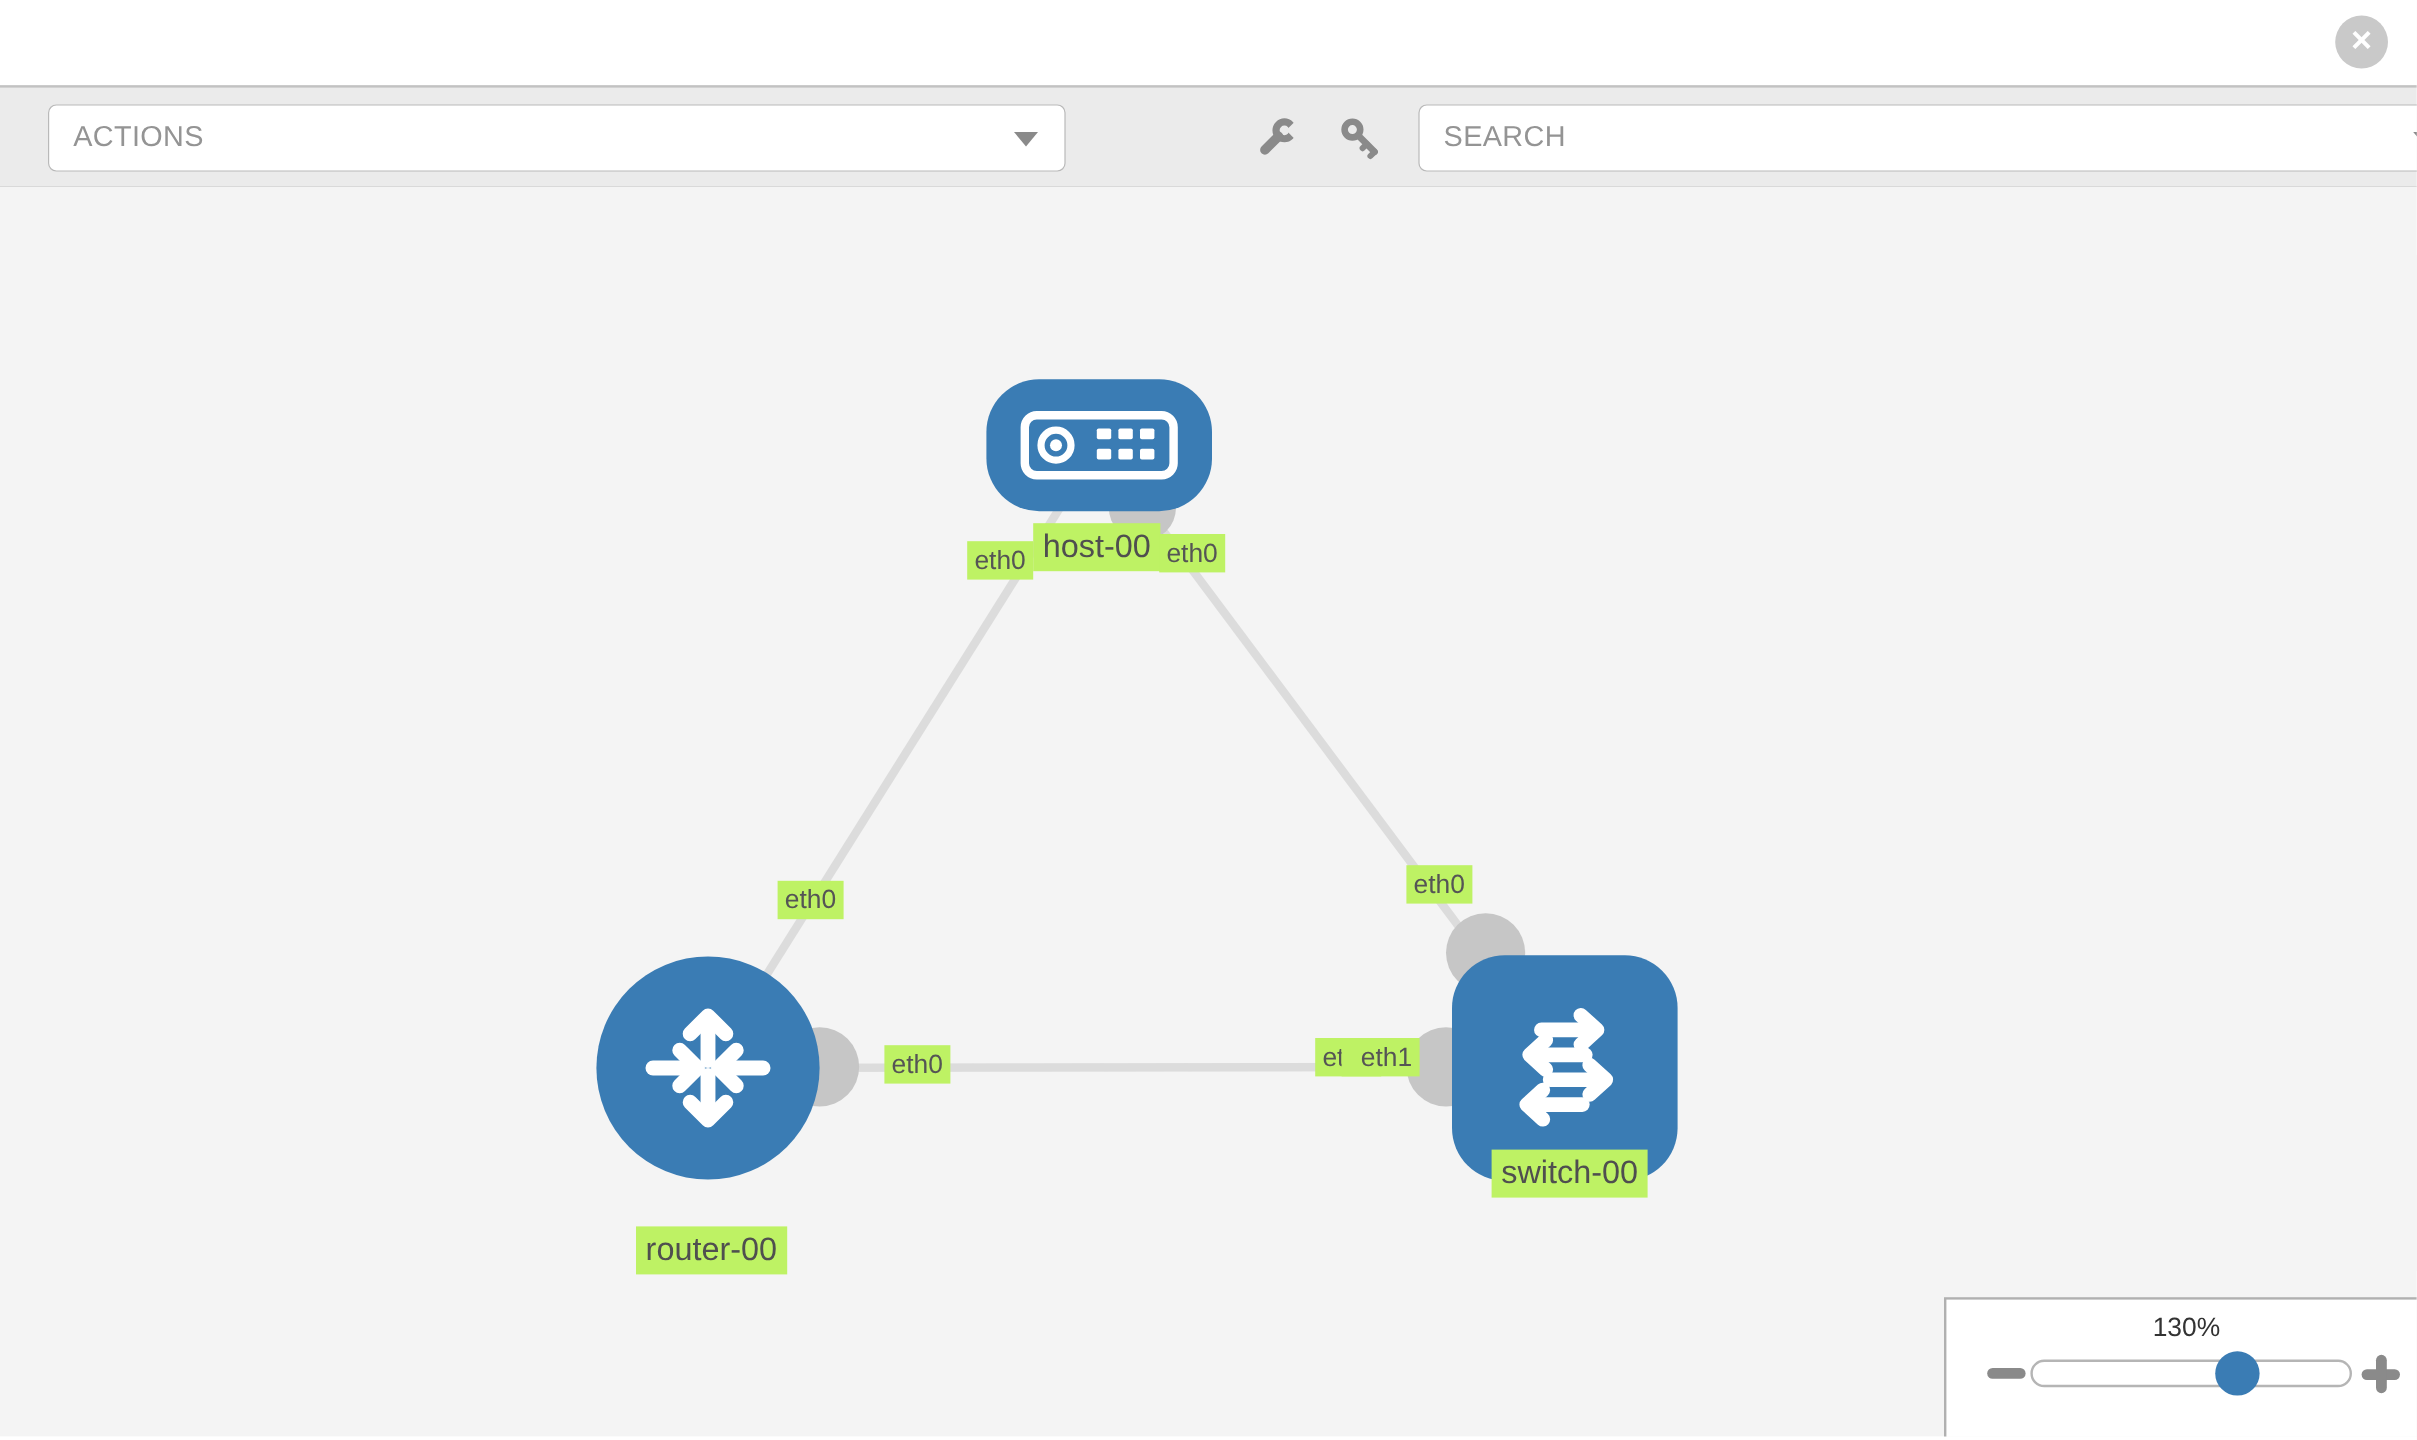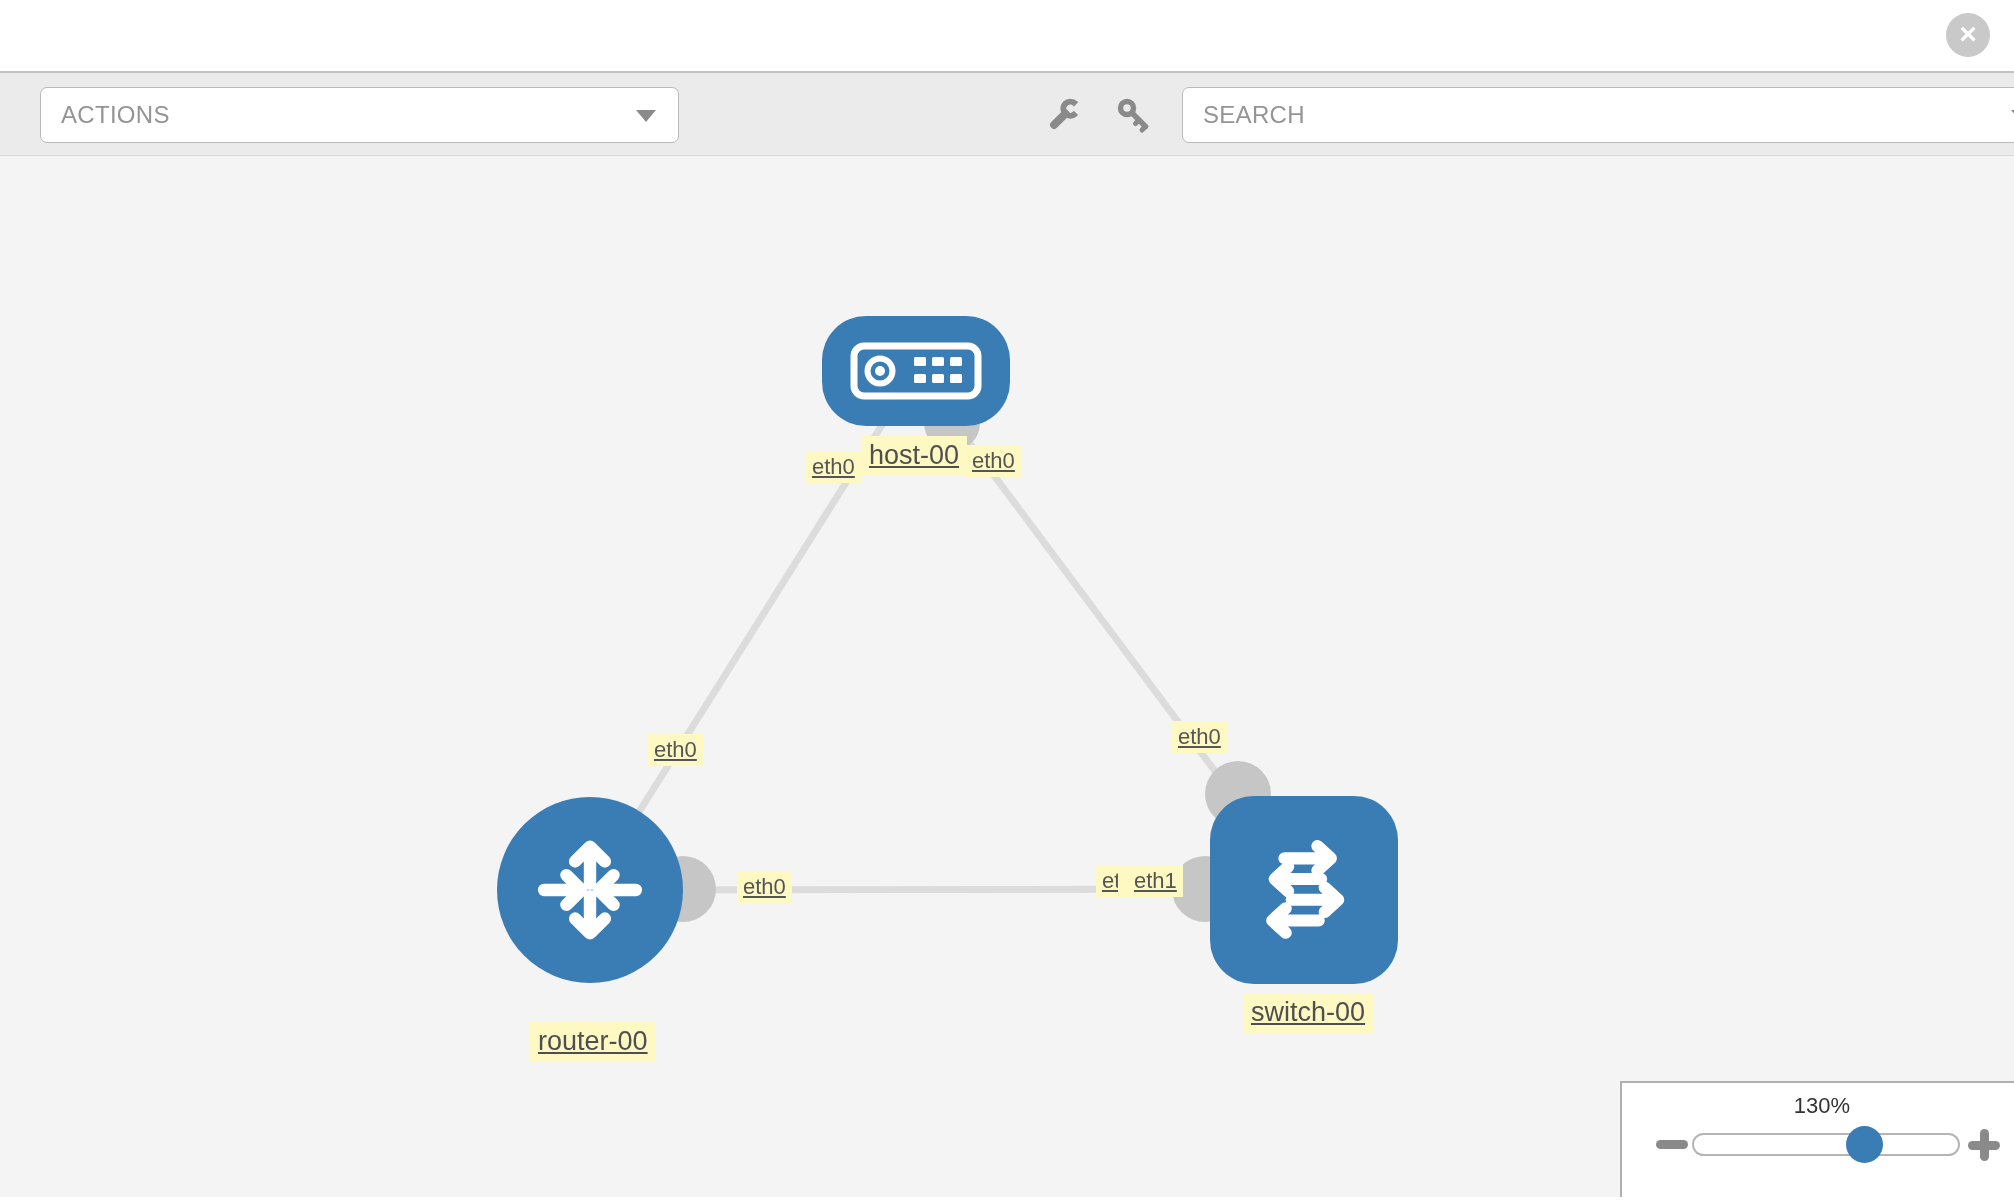--- a/index.html
+++ b/index.html
@@ -39,21 +39,21 @@
   }
   .combo .combo-label {
     padding-left:20px; font-size:24px; color:#949494; letter-spacing:0.3px;
   }
   .combo .caret {
     position:absolute; right:22px; top:50%; margin-top:-5px;
     width:0; height:0;
     border-left:10px solid transparent; border-right:10px solid transparent;
     border-top:12px solid #8a8a8a;
   }
-  .combo.actions { left:40px;  width:639px; }
+  .combo.actions { left:40px;  width:848px; }
   .combo.search  { left:1182px; width:872px; }
 
   .tool-icon {
     position:absolute; top:20px; width:44px; height:44px; cursor:pointer;
     display:flex; align-items:center; justify-content:center;
   }
   .tool-icon.wrench { left:1042px; }
   .tool-icon.key    { left:1112px; }
 
   
@@ -62,35 +62,35 @@
   }
   .links-layer { position:absolute; left:0; top:0; z-index:1; }
 
   .node { position:absolute; z-index:2; background:#3a7cb4; cursor:pointer;
           display:flex; align-items:center; justify-content:center; }
   .node.host   { left:822px;  top:160px; width:188px; height:110px; border-radius:44px; }
   .node.router { left:497px;  top:641px; width:186px; height:186px; border-radius:50%; }
   .node.switch { left:1210px; top:640px; width:188px; height:188px; border-radius:44px; }
 
   .lbl {
-    position:absolute; z-index:3; background:#fef9c3; color:#555555;
-    font-size:22px; line-height:1.25; padding:2px 6px; white-space:nowrap;text-decoration:underline;
+    position:absolute; z-index:3; background:#bef264; color:#555555;
+    font-size:22px; line-height:1.25; padding:2px 6px; white-space:nowrap;
   }
   .lbl.node-lbl { font-size:27px; color:#4f4f4f; padding:3px 8px; }
 
   .lbl.host-name   { left:861px;  top:280px; }
   .lbl.if-host-l   { left:806px;  top:295px; }
   .lbl.if-host-r   { left:966px;  top:289px; }
   .lbl.if-diag-l   { left:648px;  top:578px; }
   .lbl.if-diag-r   { left:1172px; top:565px; }
   .lbl.if-rtr-r    { left:737px;  top:715px; }
   .lbl.if-sw-l0    { left:1096px; top:709px; z-index:3; }
   .lbl.if-sw-l1    { left:1118px; top:709px; z-index:4;padding-left:16px; }
   .lbl.router-name { left:530px;  top:838px;margin-top:28px; }
-  .lbl.switch-name { left:1243px; top:837px;text-align:center; }
+  .lbl.switch-name { left:1243px; top:802px;text-align:center; }
 
   
   .zoom-panel {
     position:absolute; left:1620px; top:925px; width:410px; height:150px;
     background:#ffffff; border:2px solid #b0b0b0; z-index:5;
   }
   .zoom-level {
     position:absolute; left:0; top:10px; width:400px; text-align:center;
     font-size:22px; color:#333333;
   }

